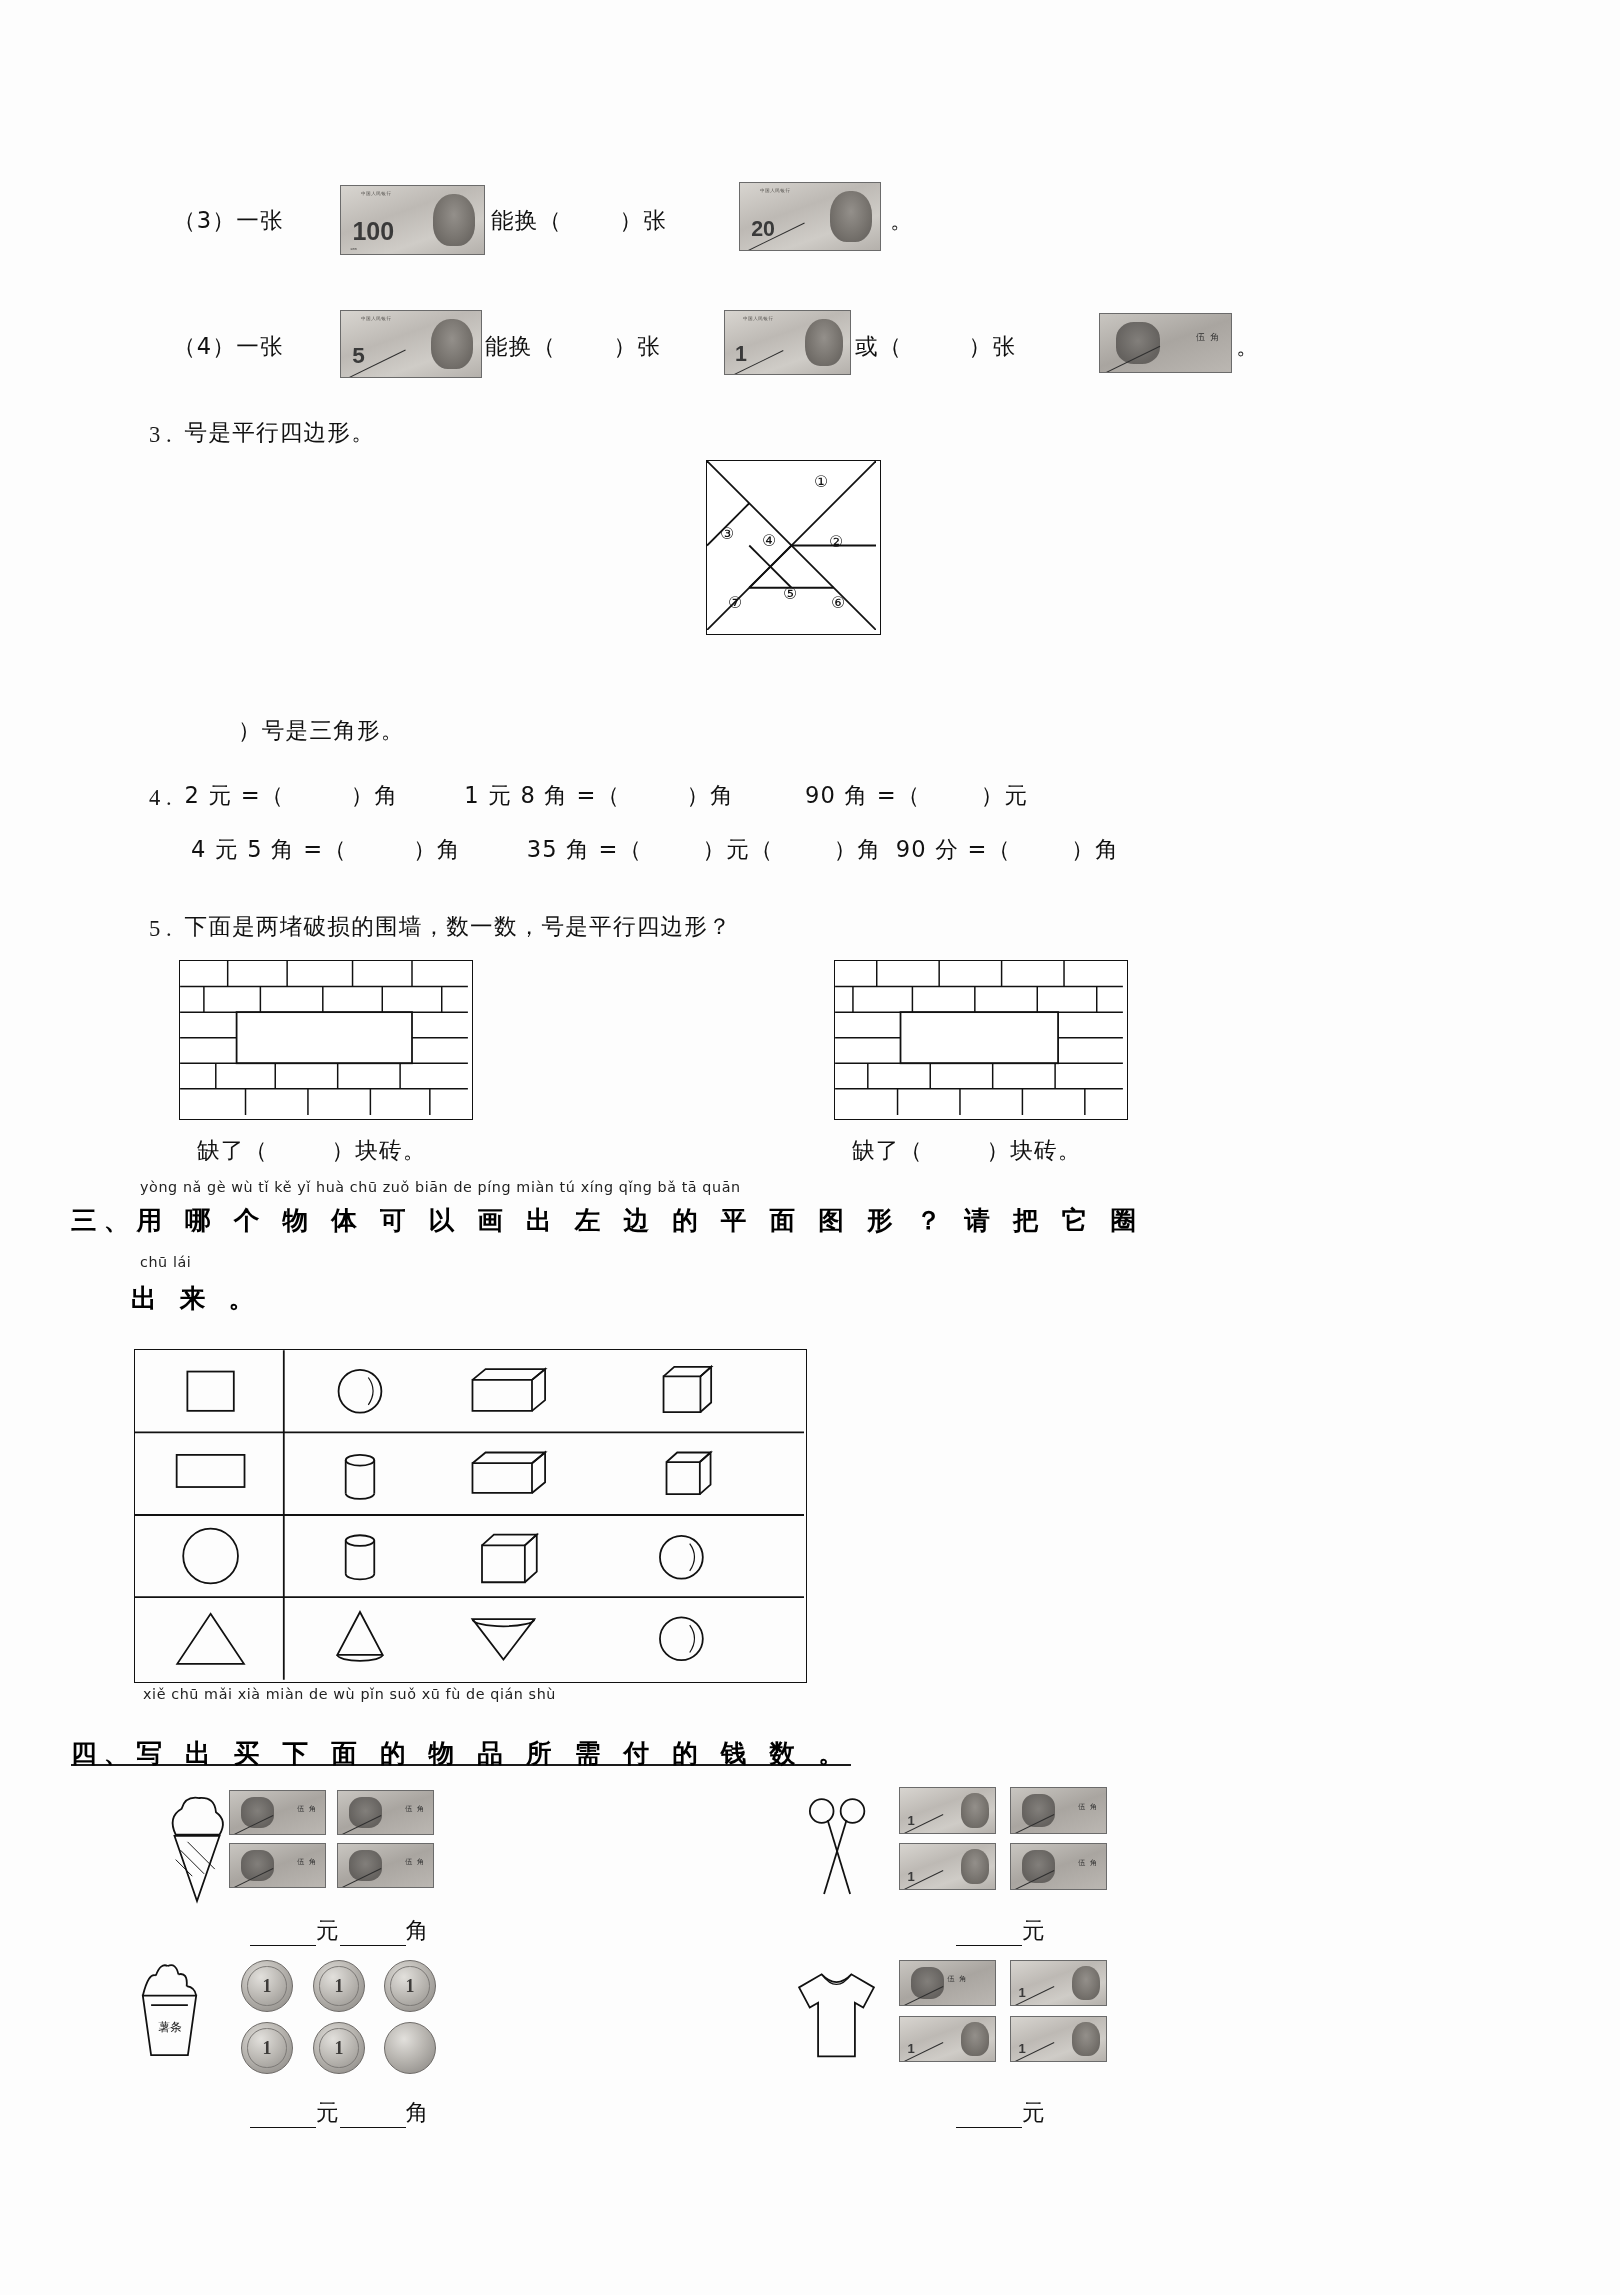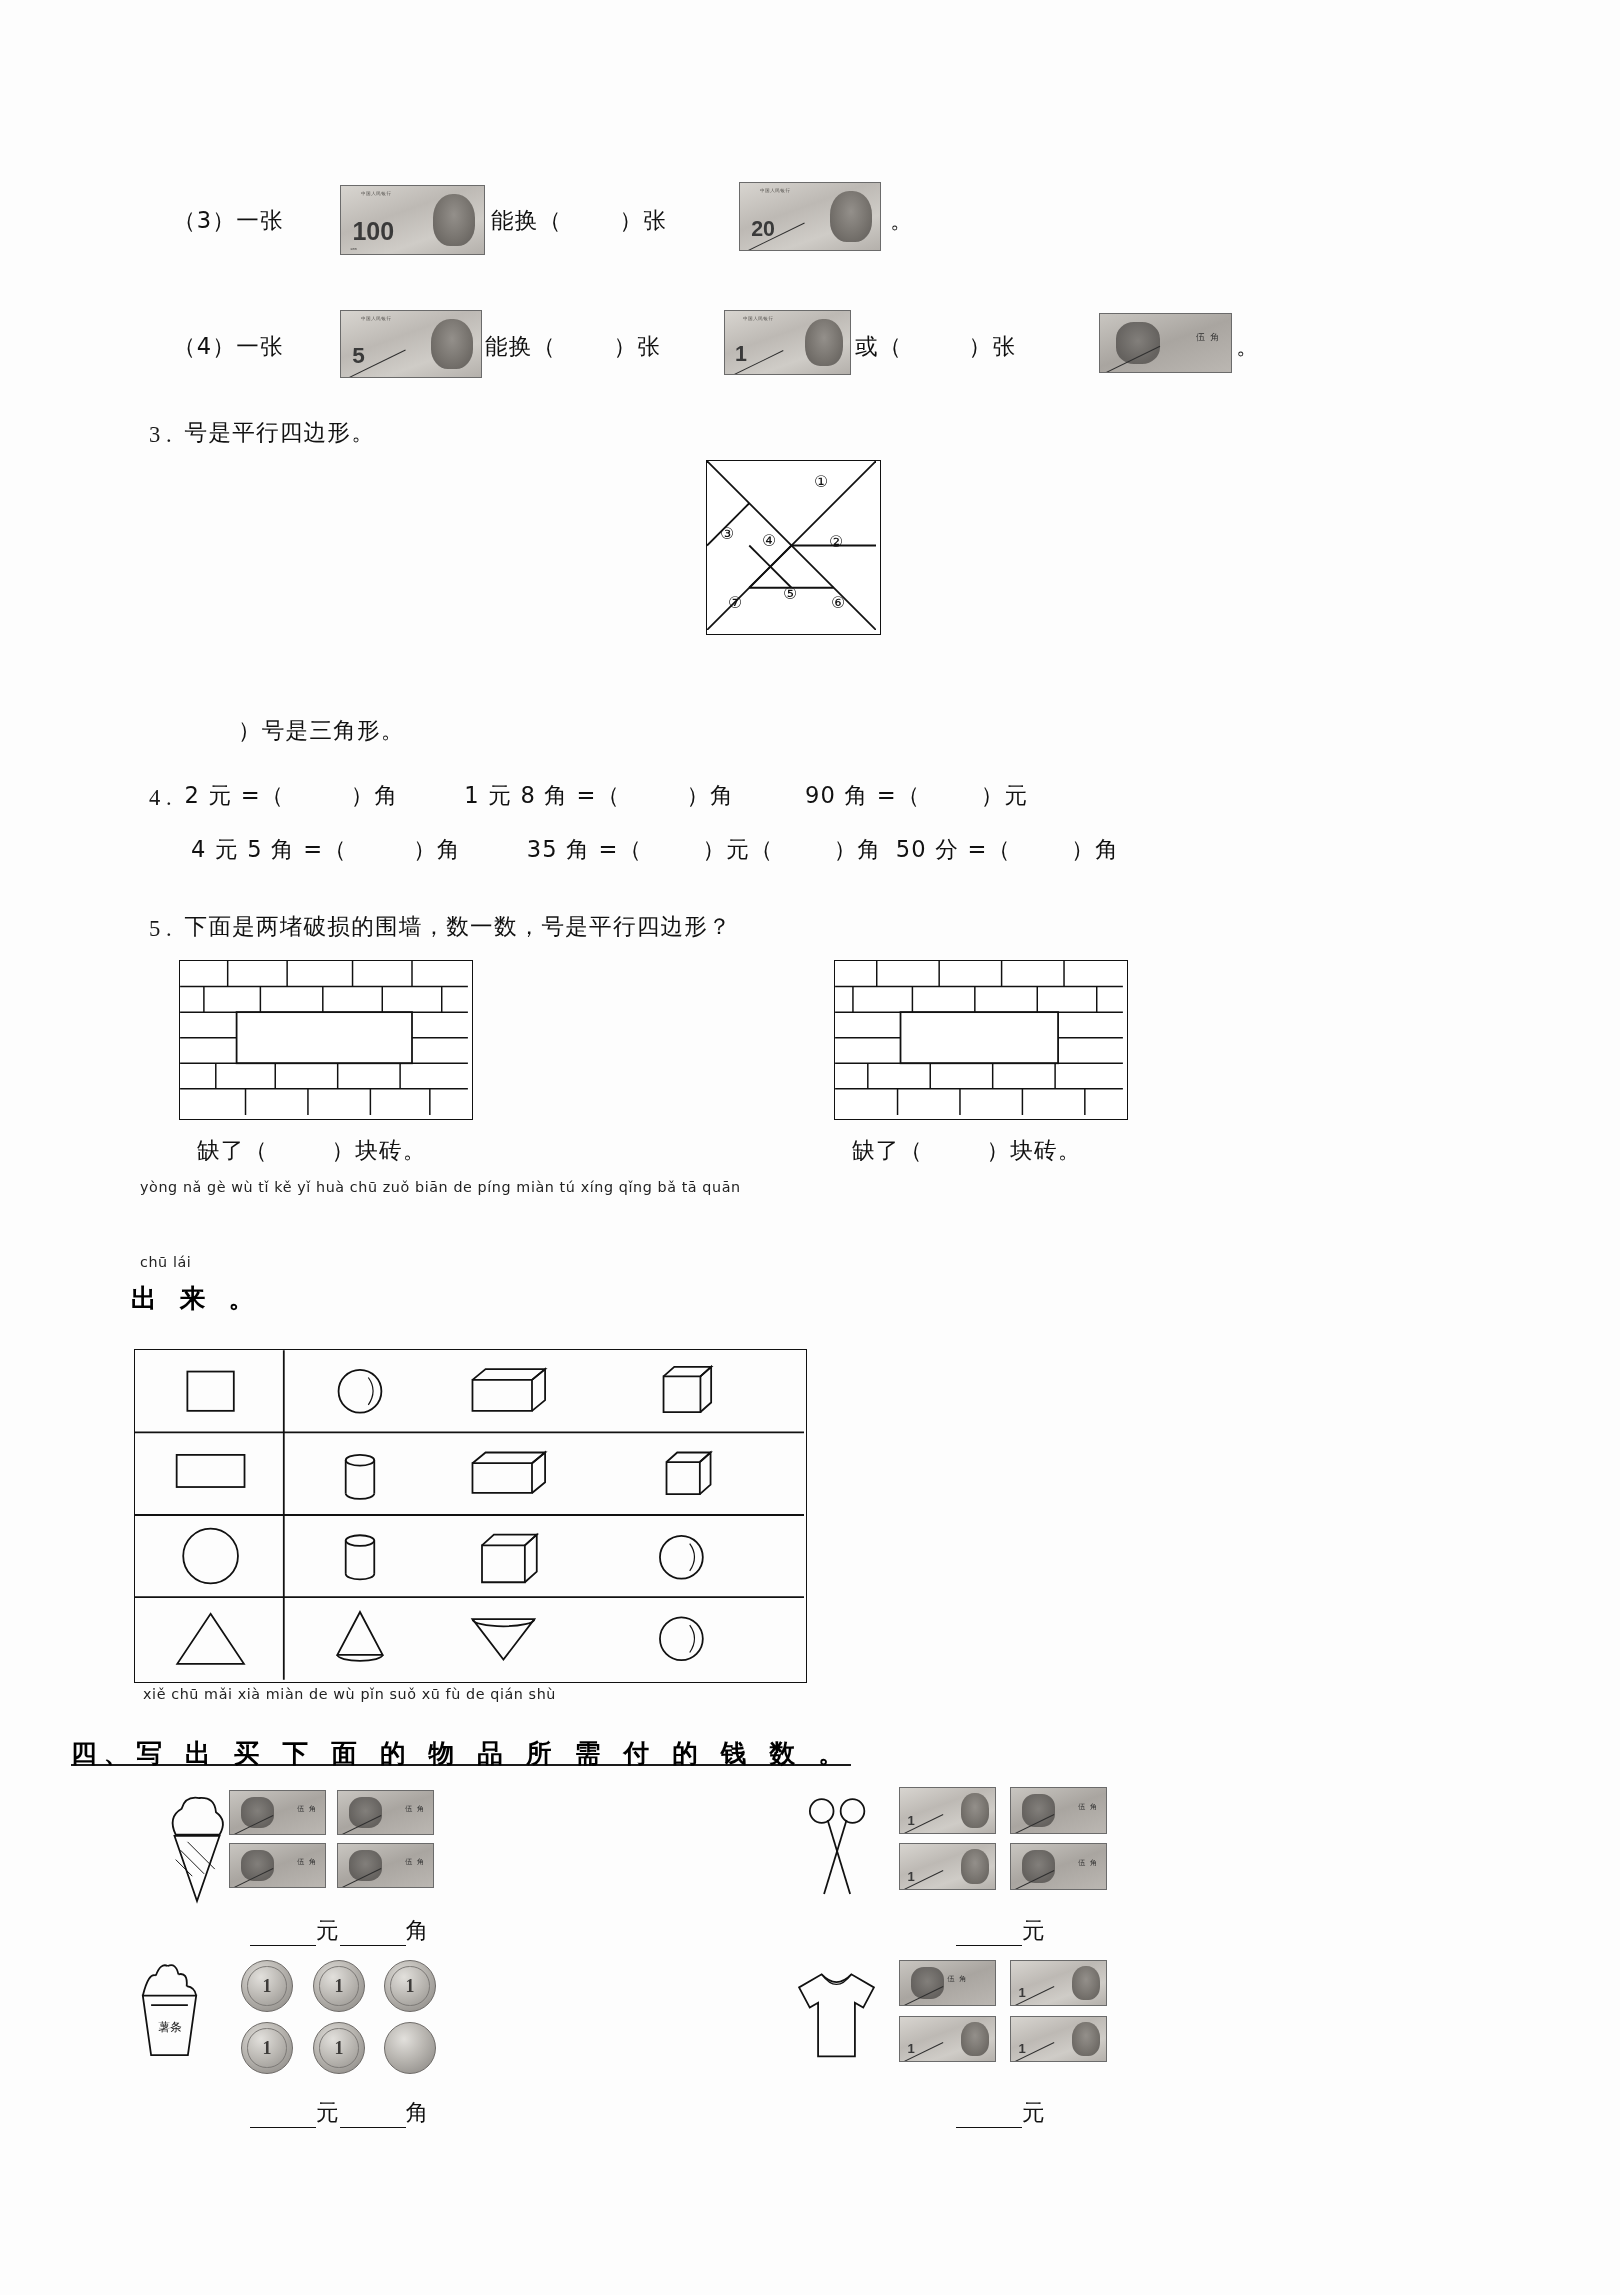--- a/index.html
+++ b/index.html
@@ -319,21 +319,21 @@
     <span class="cn">4 元 5 角 =（</span>
     <span style="display:inline-block;width:66px;"></span>
     <span class="cn">）角</span>
     <span style="display:inline-block;width:66px;"></span>
     <span class="cn">35 角 =（</span>
     <span style="display:inline-block;width:60px;"></span>
     <span class="cn">）元（</span>
     <span style="display:inline-block;width:60px;"></span>
     <span class="cn">）角</span>
     <span style="display:inline-block;width:14.3px;"></span>
-    <span class="cn">50 分 =（</span>
+    <span class="cn">90 分 =（</span>
     <span style="display:inline-block;width:60px;"></span>
     <span class="cn">）角</span>
   </div>
 
   <div class="row" style="left:149px; top:911px;">
     <span class="num">5 .</span>
     <span style="display:inline-block;width:13px;"></span>
     <span class="cn">下面是两堵破损的围墙，数一数，号是平行四边形？</span>
   </div>
 
@@ -412,20 +412,23 @@
   </div>
   <div class="row" style="left:852px; top:1135px;">
     <span class="cn">缺了（</span>
     <span style="display:inline-block;width:63px;"></span>
     <span class="cn">）块砖。</span>
   </div>
 
   <div class="row" style="left:140px; top:1170px;margin-top:9px;">
     <span class="pinyin">yòng  nǎ  gè  wù  tǐ  kě  yǐ  huà  chū  zuǒ  biān  de  píng  miàn  tú  xíng      qǐng  bǎ  tā  quān</span>
   </div>
+  <div class="row" style="left:71px; top:1203px;">
+    <span class="bigcn">三、用 哪 个 物 体 可 以 画 出 左 边 的 平 面 图 形 ？ 请 把 它 圈</span>
+  </div>
   <div class="row" style="left:140px; top:1254px;">
     <span class="pinyin">chū  lái</span>
   </div>
   <div class="row" style="left:131px; top:1281px;">
     <span class="bigcn">出 来 。</span>
   </div>
 
   <div class="shape-table" style="left:134px; top:1349px; width:673px; height:334px;">
     <svg width="669" height="330" viewBox="0 0 1124 554">
       <g stroke="#111" stroke-width="3" fill="none">

